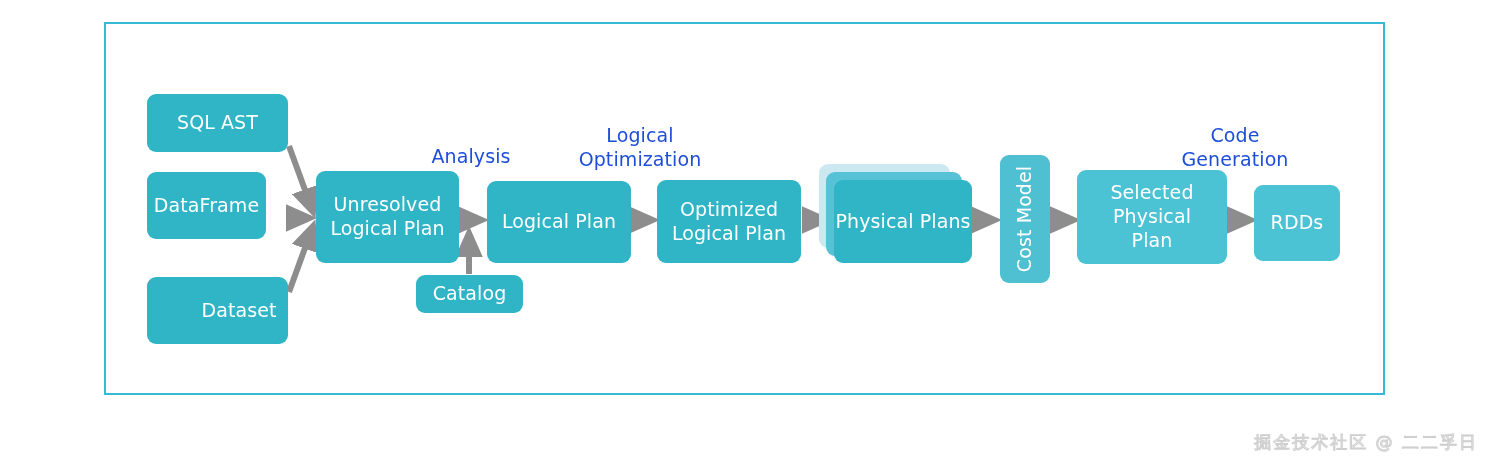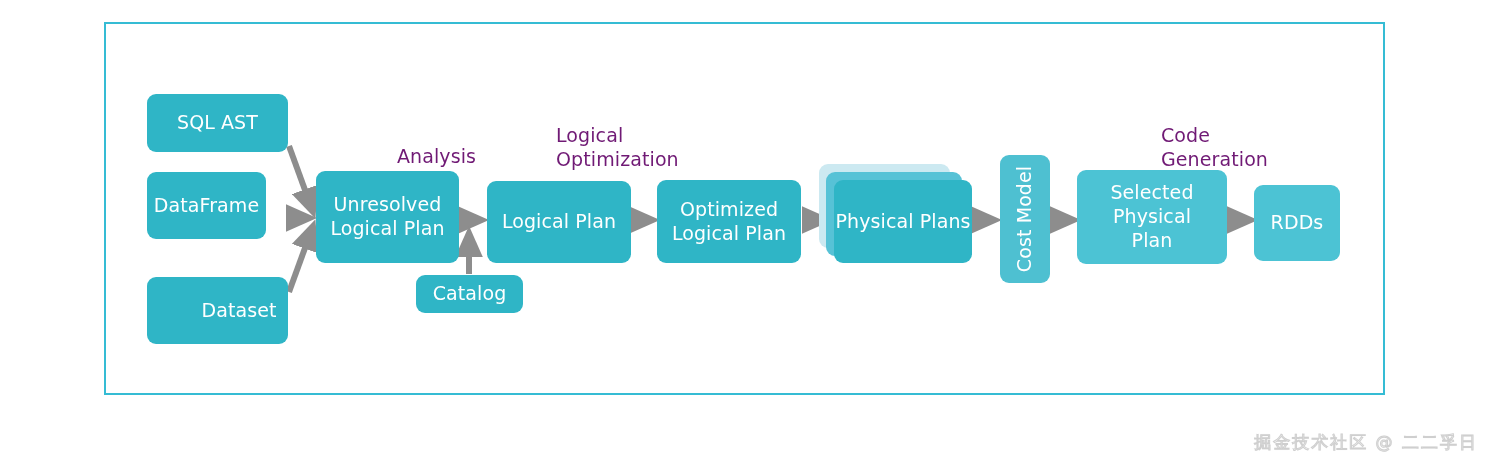--- a/index.html
+++ b/index.html
@@ -55,22 +55,22 @@
     background: #57c2d6;
   }
   .vlabel {
     position: absolute;
     color: #ffffff;
     white-space: nowrap;
     transform-origin: 50% 50%;
   }
   .step-label {
     position: absolute;
-    color: #701a75;
-    text-align: left;
+    color: #1d4ed8;
+    text-align: center;
     white-space: pre-line;
     line-height: 1.28;
     letter-spacing: .1px;
   }
   #arrows {
     position: absolute;
     left: 0; top: 0;
     width: 1496px; height: 462px;
     pointer-events: none;
   }

